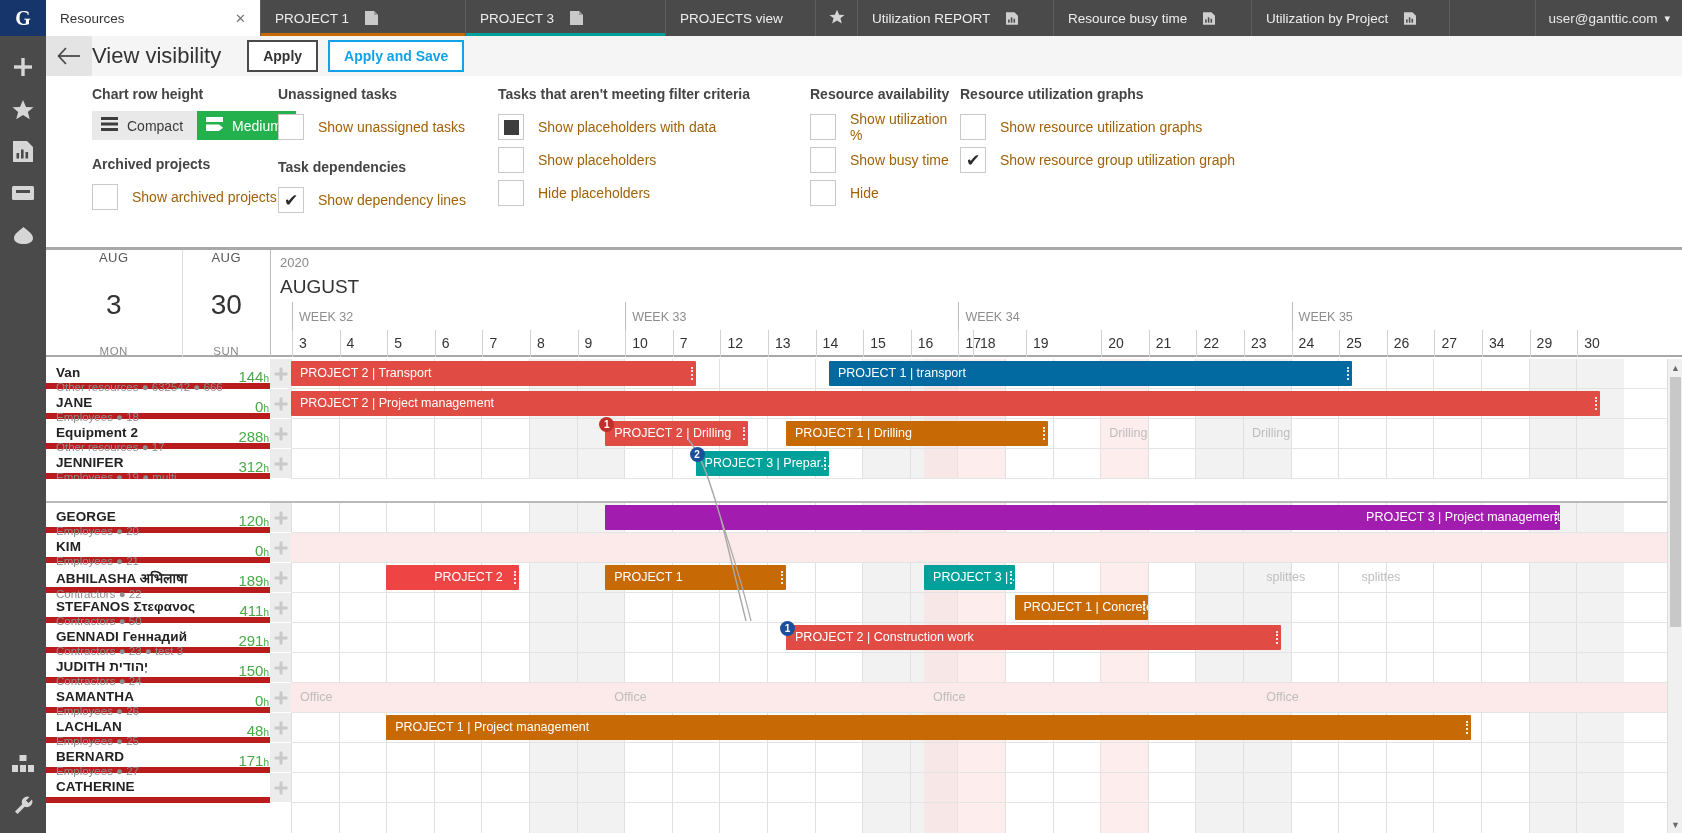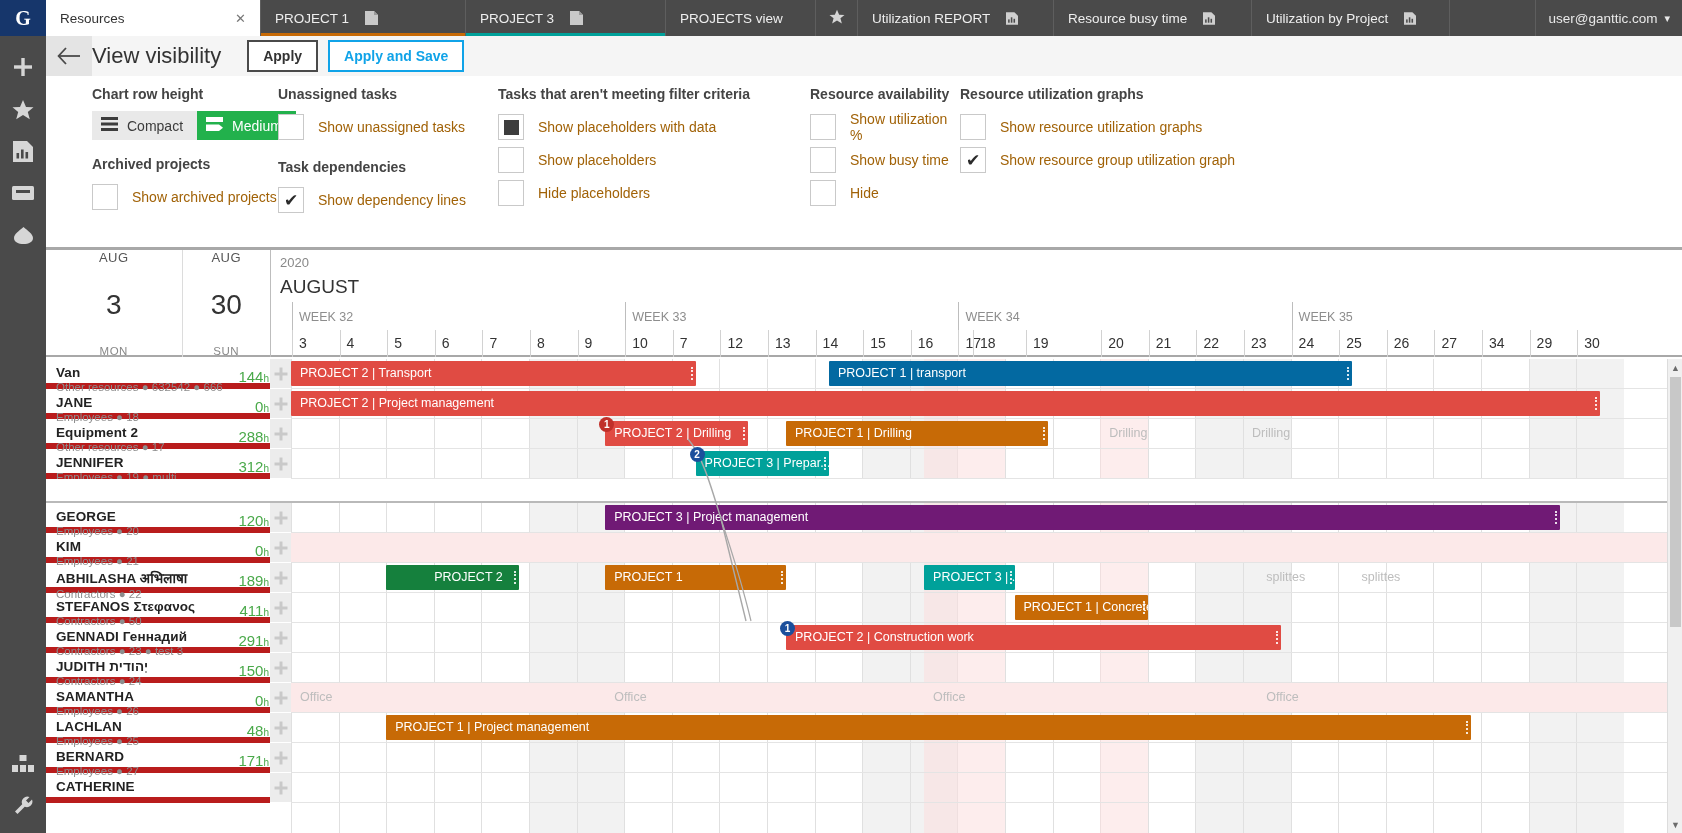--- a/index.html
+++ b/index.html
@@ -583,22 +583,22 @@
           <div class="bar" style="left: 0px; width: 404.6px; top: 2px; background: rgb(224, 75, 67);"><span>PROJECT 2 | Transport</span><span class="grip"></span></div>
           <div class="bar" style="left: 537.88px; width: 523.6px; top: 2px; background: #0369a1;"><span>PROJECT 1 | transport</span><span class="grip"></span></div>
           <div class="bar" style="left: 0px; width: 1309px; top: 32px; background: rgb(224, 75, 67);"><span>PROJECT 2 | Project management</span><span class="grip"></span></div>
           <div class="bar" style="left: 314.16px; width: 142.8px; top: 62px; background: rgb(224, 75, 67);"><span>PROJECT 2 | Drilling</span><span class="grip"></span></div>
           <div class="badge" style="left: 308.16px; top: 58px; background: rgb(192, 48, 42);">1</div>
           <div class="bar" style="left: 495.04px; width: 261.8px; top: 62px; background: rgb(199, 106, 6);"><span>PROJECT 1 | Drilling</span><span class="grip"></span></div>
           <div class="bar ph" style="left: 809.2px; width: 47.6px; top: 62px;"><span>Drilling</span></div>
           <div class="bar ph" style="left: 952px; width: 47.6px; top: 62px;"><span>Drilling</span></div>
           <div class="bar" style="left: 404.6px; width: 133.28px; top: 92px; background: rgb(0, 161, 154);"><span>PROJECT 3 | Prepar...</span><span class="grip"></span></div>
           <div class="badge" style="left: 398.6px; top: 88px; background: rgb(27, 79, 156);">2</div>
-          <div class="bar" style="left: 314.16px; width: 955px; top: 146px; background: #701a75;"><span>PROJECT 3 | Project management</span><span class="grip"></span></div>
-          <div class="bar" style="left: 95.2px; width: 133.28px; top: 206px; background: #15803d; padding-left: 48px;"><span>PROJECT 2</span><span class="grip"></span></div>
+          <div class="bar" style="left: 314.16px; width: 955px; top: 146px; background: #a21caf; text-align: right;"><span>PROJECT 3 | Project management</span><span class="grip"></span></div>
+          <div class="bar" style="left: 95.2px; width: 133.28px; top: 206px; background: #ef4444; padding-left: 48px;"><span>PROJECT 2</span><span class="grip"></span></div>
           <div class="bar" style="left: 314.16px; width: 180.88px; top: 206px; background: rgb(199, 106, 6);"><span>PROJECT 1</span><span class="grip"></span></div>
           <div class="bar" style="left: 633.08px; width: 90.44px; top: 206px; background: rgb(0, 161, 154);"><span>PROJECT 3 | ...</span><span class="grip"></span></div>
           <div class="bar ph" style="left: 966.28px; width: 47.6px; top: 206px;"><span>splittest</span></div>
           <div class="bar ph" style="left: 1061.48px; width: 47.6px; top: 206px;"><span>splittest</span></div>
           <div class="bar" style="left: 723.52px; width: 133.28px; top: 236px; background: rgb(199, 106, 6);"><span>PROJECT 1 | Concrete...</span><span class="grip"></span></div>
           <div class="bar" style="left: 495.04px; width: 495.04px; top: 266px; background: rgb(224, 75, 67);"><span>PROJECT 2 | Construction work</span><span class="grip"></span></div>
           <div class="badge" style="left: 489.04px; top: 262px; background: rgb(27, 79, 156);">1</div>
           <div class="bar ph" style="left: 0px; width: 47.6px; top: 326px;"><span>Office</span></div>
           <div class="bar ph" style="left: 314.16px; width: 47.6px; top: 326px;"><span>Office</span></div>
           <div class="bar ph" style="left: 633.08px; width: 47.6px; top: 326px;"><span>Office</span></div>

